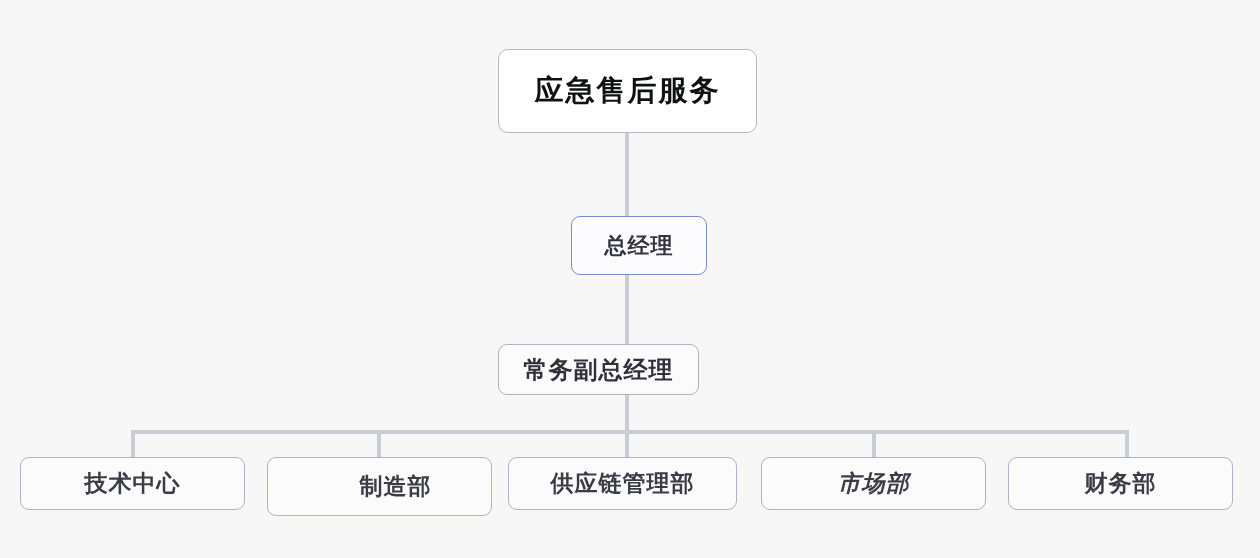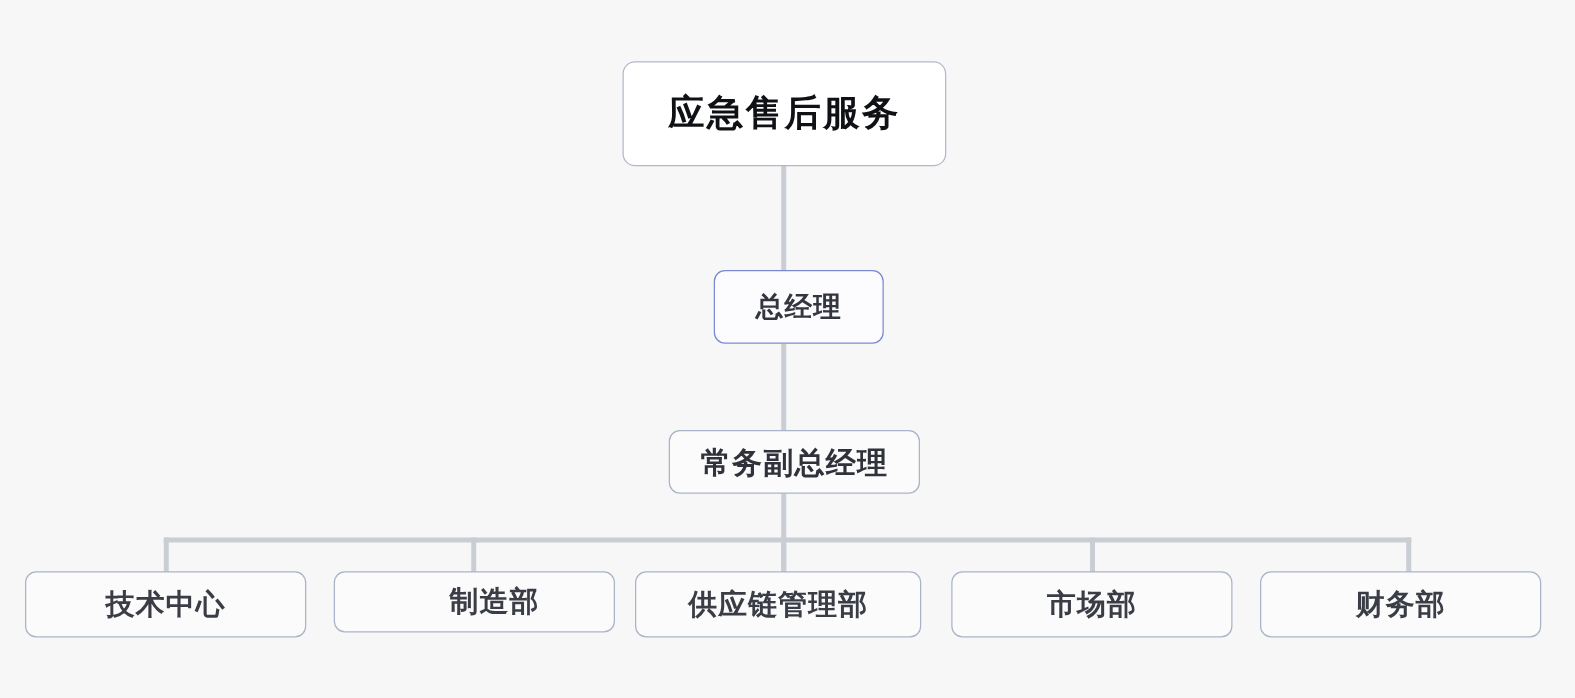--- a/index.html
+++ b/index.html
@@ -90,37 +90,37 @@
   <div class="conn v" style="left:1125px; top:430px; height:28px;"></div>
 
   <div class="node node-root" style="left:498px; top:49px; width:259px; height:84px;">
     <span>应急售后服务</span>
   </div>
 
   <div class="node node-l2" style="left:559px; top:216px; width:136px; height:59px;margin-left:12px;">
     <span>总经理</span>
   </div>
 
-  <div class="node node-l3" style="left:535px; top:344px; width:201px; height:51px;">
+  <div class="node node-l3" style="left:498px; top:344px; width:201px; height:51px;">
     <span>常务副总经理</span>
   </div>
 
   <div class="node node-dept" style="left:20px; top:457px; width:225px; height:53px;">
     <span>技术中心</span>
   </div>
 
-  <div class="node node-dept" style="left:267px; top:457px; width:225px; height:49px;padding-left:32px;">
+  <div class="node node-dept" style="left:267px; top:457px; width:225px; height:59px;padding-left:32px;">
     <span>制造部</span>
   </div>
 
   <div class="node node-dept" style="left:508px; top:457px; width:229px; height:53px;">
     <span>供应链管理部</span>
   </div>
 
-  <div class="node node-dept" style="left:761px; top:457px; width:225px; height:53px;">
+  <div class="node node-dept" style="left:761px; top:457px; width:225px; height:53px;font-style:italic;">
     <span>市场部</span>
   </div>
 
   <div class="node node-dept" style="left:1008px; top:457px; width:225px; height:53px;align-items:center;">
     <span>财务部</span>
   </div>
 
 </div>
 
 </body></html>

